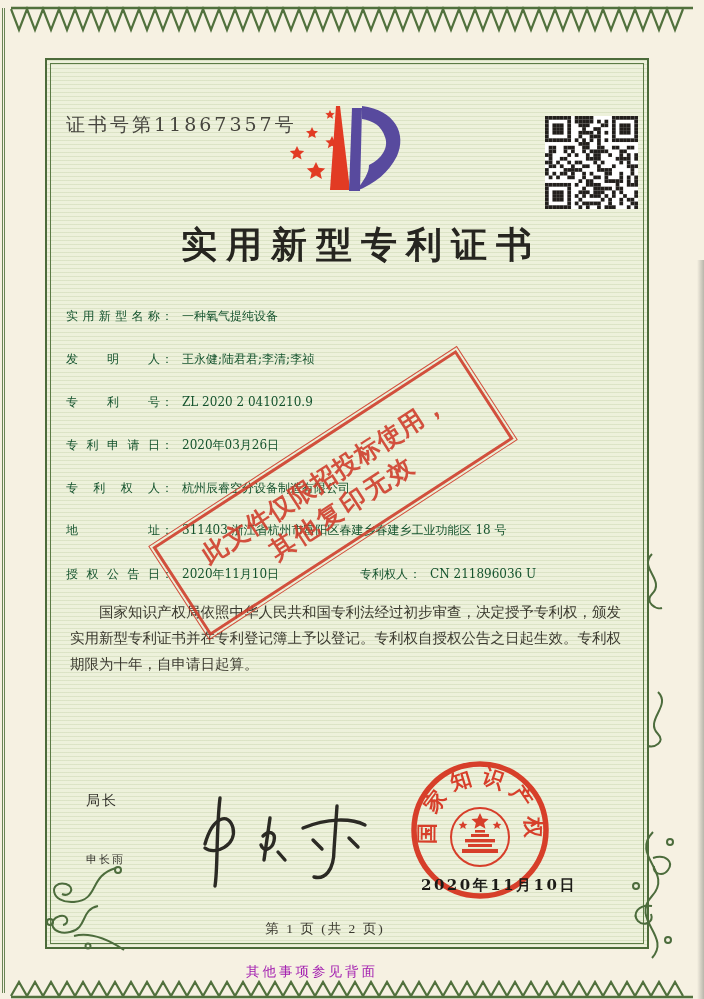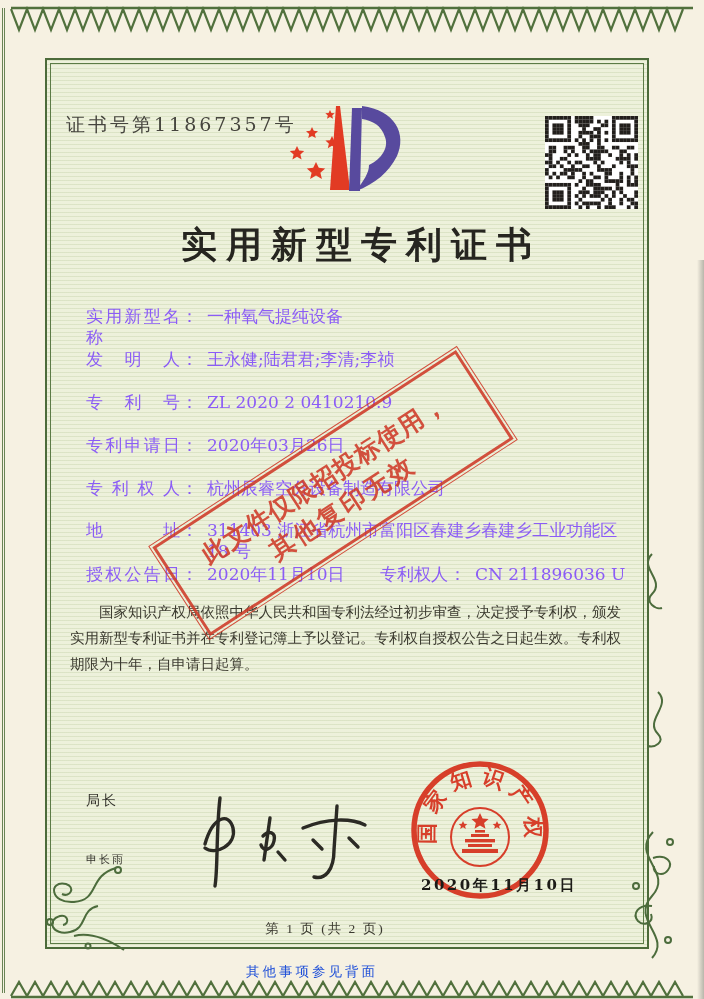--- a/index.html
+++ b/index.html
@@ -23,40 +23,40 @@
            repeating-linear-gradient(180deg, rgba(128,158,84,.16) 0 1px, rgba(128,158,84,0) 1px 4px),
            #edf1db;}
   .frame::after{content:"";position:absolute;inset:3px;border:1px solid #5c7b46;pointer-events:none;}
 
   .cert-no{position:absolute;left:66px;top:112px;font-size:19px;letter-spacing:3px;color:#45443d;}
 
   .title{position:absolute;left:45px;top:221px;width:600px;text-align:center;
          font-size:36px;font-weight:bold;letter-spacing:9px;color:#262520;padding-left:16px;}
 
   
-  .row{position:absolute;left:66px;font-size:17px;color:#8b5cf6;line-height:21px;margin-left:20px;}
+  .row{position:absolute;left:66px;font-size:12px;color:#14532d;line-height:21px;}
   .lbl{display:inline-block;width:94px;text-align:justify;text-align-last:justify;vertical-align:top;}
   .colon{display:inline-block;margin:0 9px 0 1px;vertical-align:top;}
   .val{display:inline-block;vertical-align:top;}
   .val.wrap{width:432px;}
 
   .paras{position:absolute;left:66px;top:595px;width:566px;font-size:14.5px;
          line-height:26px;color:#3b3a2f;}
   .paras p{margin:4px;text-indent:2em;}
 
   .director-label{position:absolute;left:86px;top:792px;font-size:14px;letter-spacing:2px;color:#34332c;}
   .director-name{position:absolute;left:86px;top:852px;font-size:11px;letter-spacing:2px;color:#34332c;}
 
   .seal-date{position:absolute;left:421px;top:876px;font-size:15px;font-weight:bold;
              letter-spacing:2.5px;color:#1c1b17;z-index:6;}
 
   .footer-page{position:absolute;left:45px;top:920px;width:560px;text-align:center;
                font-size:13.5px;letter-spacing:2px;color:#3b3a30;font-family:Liberation Serif, serif;}
   .back-note{position:absolute;left:0;top:963px;width:624px;text-align:center;
-             font-size:13.5px;letter-spacing:3px;color:#1d4ed8;}
+             font-size:13.5px;letter-spacing:3px;color:#a21caf;}
 
   
   .stamp{position:absolute;left:152px;top:440px;width:356px;height:100px;
          transform:rotate(-33deg);border:3px solid #cf3a28;outline:1px solid #cf3a28;
          outline-offset:2px;display:flex;flex-direction:column;justify-content:center;
          align-items:center;gap:1px;color:#cf3a28;opacity:.88;z-index:5;}
   .stamp .l1{font-size:25px;font-weight:bold;letter-spacing:1px;white-space:nowrap;}
   .stamp .l2{font-size:25px;font-weight:bold;letter-spacing:3px;white-space:nowrap;}
 
   svg{display:block;}

